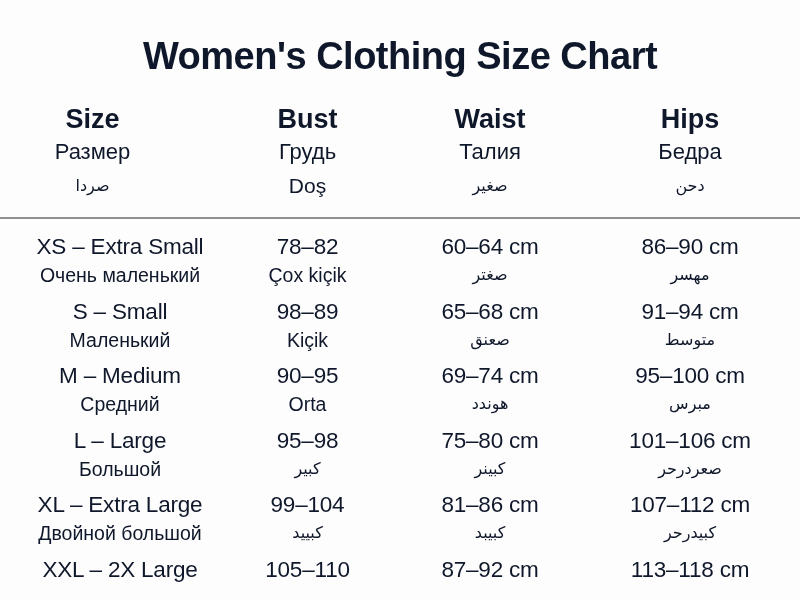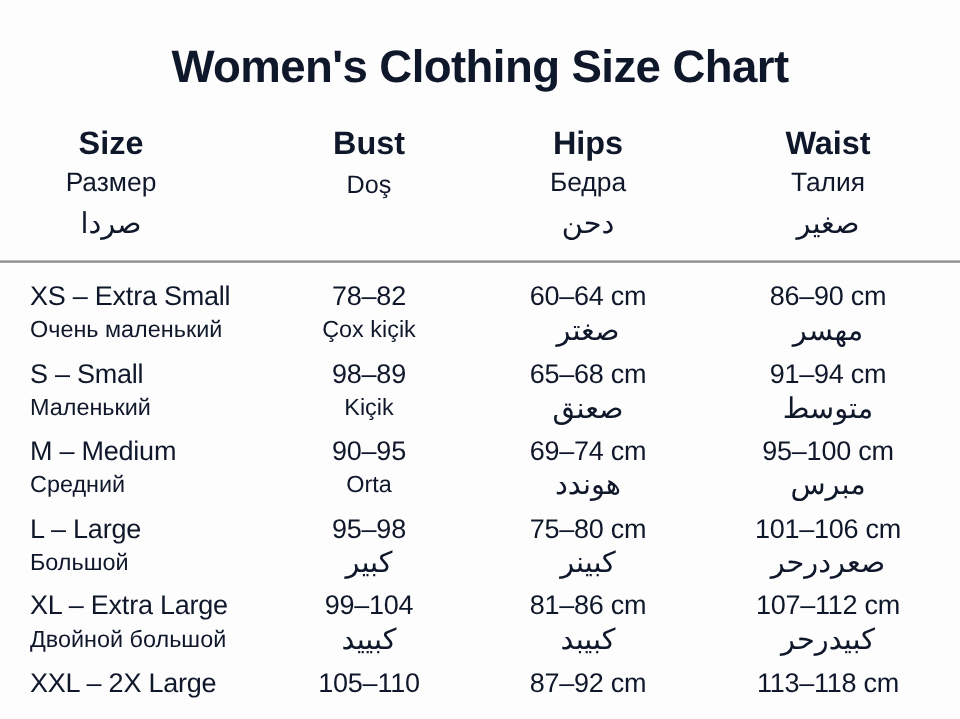--- a/index.html
+++ b/index.html
@@ -35,56 +35,57 @@
   .h-ar { font-size: 21px; line-height: 38px; font-weight: 400; }
   .divider {
     margin-top: 12px;
     width: 800px;
     height: 2px;
     background: #8f8f8f;
   }
   .rows { margin-top: 14px; }
   .row { height: 64.6px; }
   .cell { text-align: center; }
-  .cell-size { text-align: left; padding-left: 25px; }
+  .cell-size { text-align: center; padding-left: 25px; }
   .line1 { font-size: 22.5px; line-height: 28px; font-weight: 500; letter-spacing: -0.2px; }
   .line2 { font-size: 19.5px; line-height: 28px; font-weight: 400; }
   .ar {
     direction: rtl;
     font-family: "DejaVu Sans", sans-serif;
-    font-size: 24px;
+    font-size: 16px;
   }
 </style>
 </head>
 <body>
 
 <div class="page">
 
   <h1 class="title">Women's Clothing Size Chart</h1>
 
   <div class="grid header">
     <div class="hcol hcol-size">
       <div class="h-en">Size</div>
       <div class="h-ru">Размер</div>
       <div class="h-ar ar">صردا</div>
     </div>
     <div class="hcol">
       <div class="h-en">Bust</div>
+      <div class="h-ru">Грудь</div>
       <div class="h-ar">Doş</div>
+    </div>
+    <div class="hcol">
+      <div class="h-en">Waist</div>
+      <div class="h-ru">Талия</div>
+      <div class="h-ar ar">صغير</div>
     </div>
     <div class="hcol">
       <div class="h-en">Hips</div>
       <div class="h-ru">Бедра</div>
       <div class="h-ar ar">دحن</div>
     </div>
-    <div class="hcol">
-      <div class="h-en">Waist</div>
-      <div class="h-ru">Талия</div>
-      <div class="h-ar ar">صغير</div>
-    </div>
   </div>
 
   <div class="divider"></div>
 
   <div class="rows">
 
     <div class="grid row">
       <div class="cell cell-size">
         <div class="line1">XS – Extra Small</div>
         <div class="line2">Очень маленький</div>

